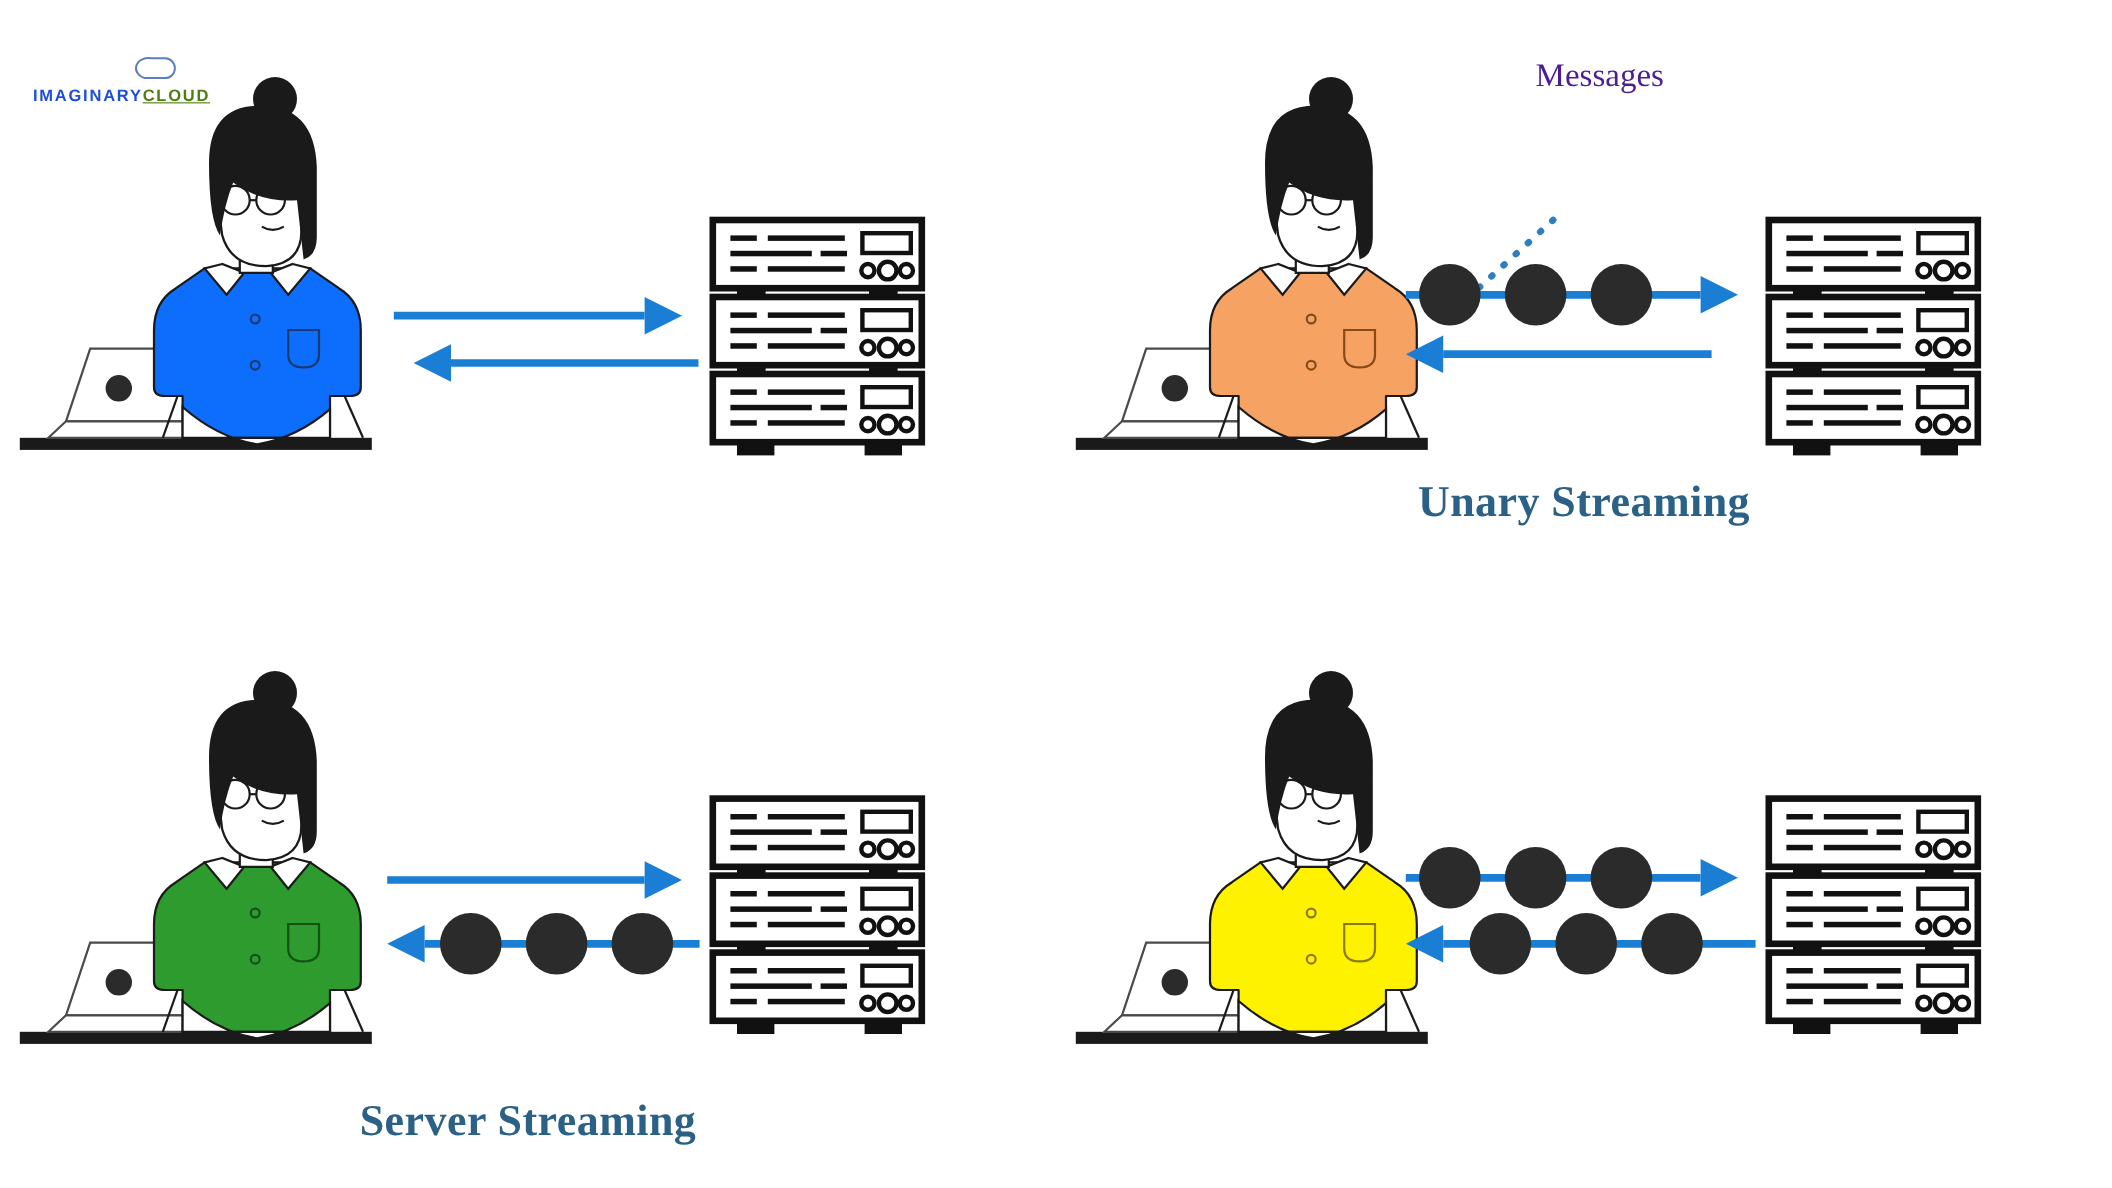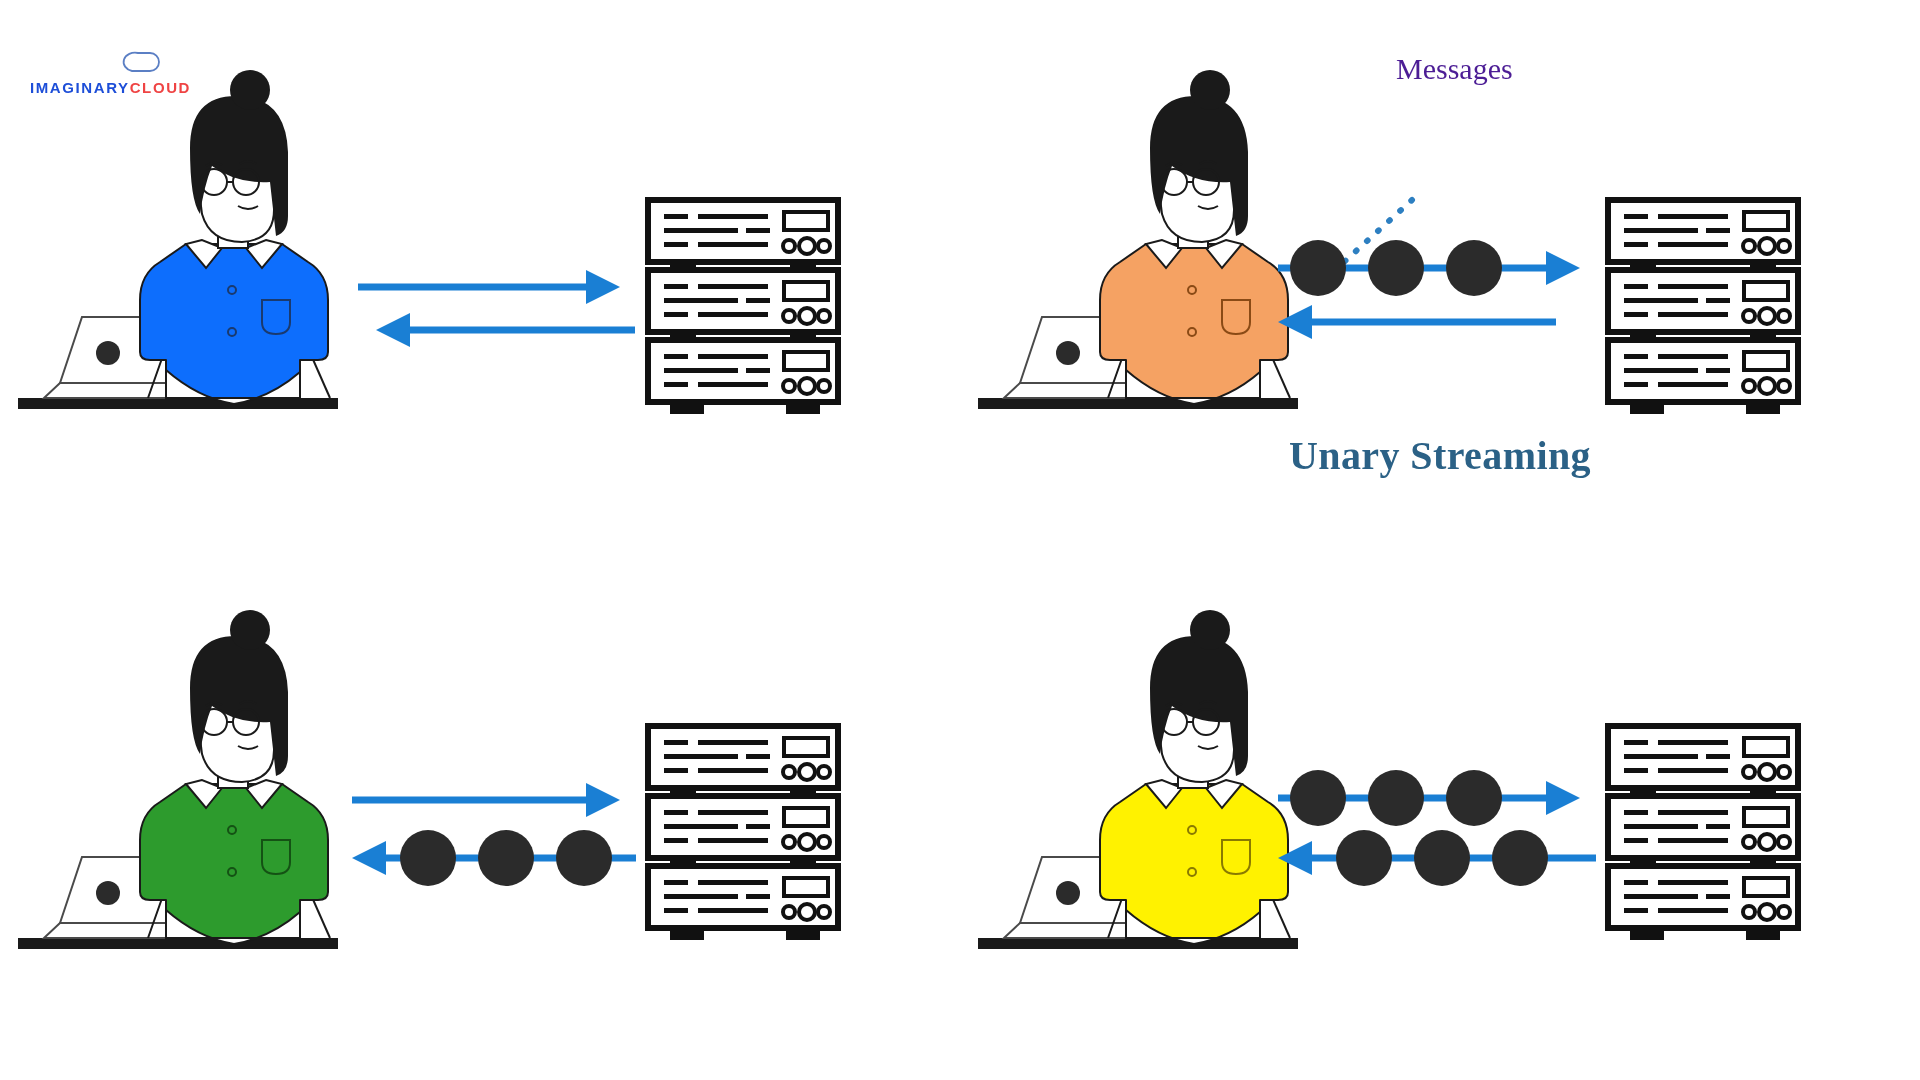--- a/index.html
+++ b/index.html
@@ -36,21 +36,21 @@
     position: absolute;
     left: 0px;
     top: 27px;
     font-family: "Liberation Sans", sans-serif;
     font-size: 15px;
     font-weight: 700;
     letter-spacing: 1.6px;
     white-space: nowrap;
   }
   #logo .w-dark  { color: #1d4ed8; }
-  #logo .w-light { color: #ef4444; }
+  #logo .w-light { color: #4d7c0f; text-decoration: underline; }
 
   
   .panel {
     position: absolute;
     width: 960px;
     height: 540px;
   }
   .panel.p0 { left: 0px;   top: 0px;   }
   .panel.p1 { left: 960px; top: 0px;   }
   .panel.p2 { left: 0px;   top: 540px; }
@@ -381,20 +381,21 @@
         <path d="M586 243 L620 260 L586 277 Z" fill="#1a7fd4"></path>
       </g>
       <g>
         <line x1="636" y1="318" x2="386" y2="318" stroke="#1a7fd4" stroke-width="7"></line>
         <path d="M386 301 L352 318 L386 335 Z" fill="#1a7fd4"></path>
         <circle cx="428" cy="318" r="28" fill="#2b2b2b"></circle>
         <circle cx="506" cy="318" r="28" fill="#2b2b2b"></circle>
         <circle cx="584" cy="318" r="28" fill="#2b2b2b"></circle>
       </g>
     </svg>
+    <div class="panel-title">Server Streaming</div>
   </div>
 
   <div class="panel p3">
     <svg class="scene" viewBox="0 0 960 540">
       <g>
         <rect x="18" y="398" width="320" height="11" fill="#1a1a1a"></rect>
         <path d="M60 383 L82 317 L218 317 L218 383 Z" fill="#ffffff" stroke="#4a4a4a" stroke-width="2"></path>
         <path d="M44 398 L60 383 L236 383 L256 398 Z" fill="#ffffff" stroke="#4a4a4a" stroke-width="2"></path>
         <circle cx="108" cy="353" r="12" fill="#2b2b2b"></circle>
         <path d="M172 330 L148 398" fill="none" stroke="#1a1a1a" stroke-width="2"></path>

